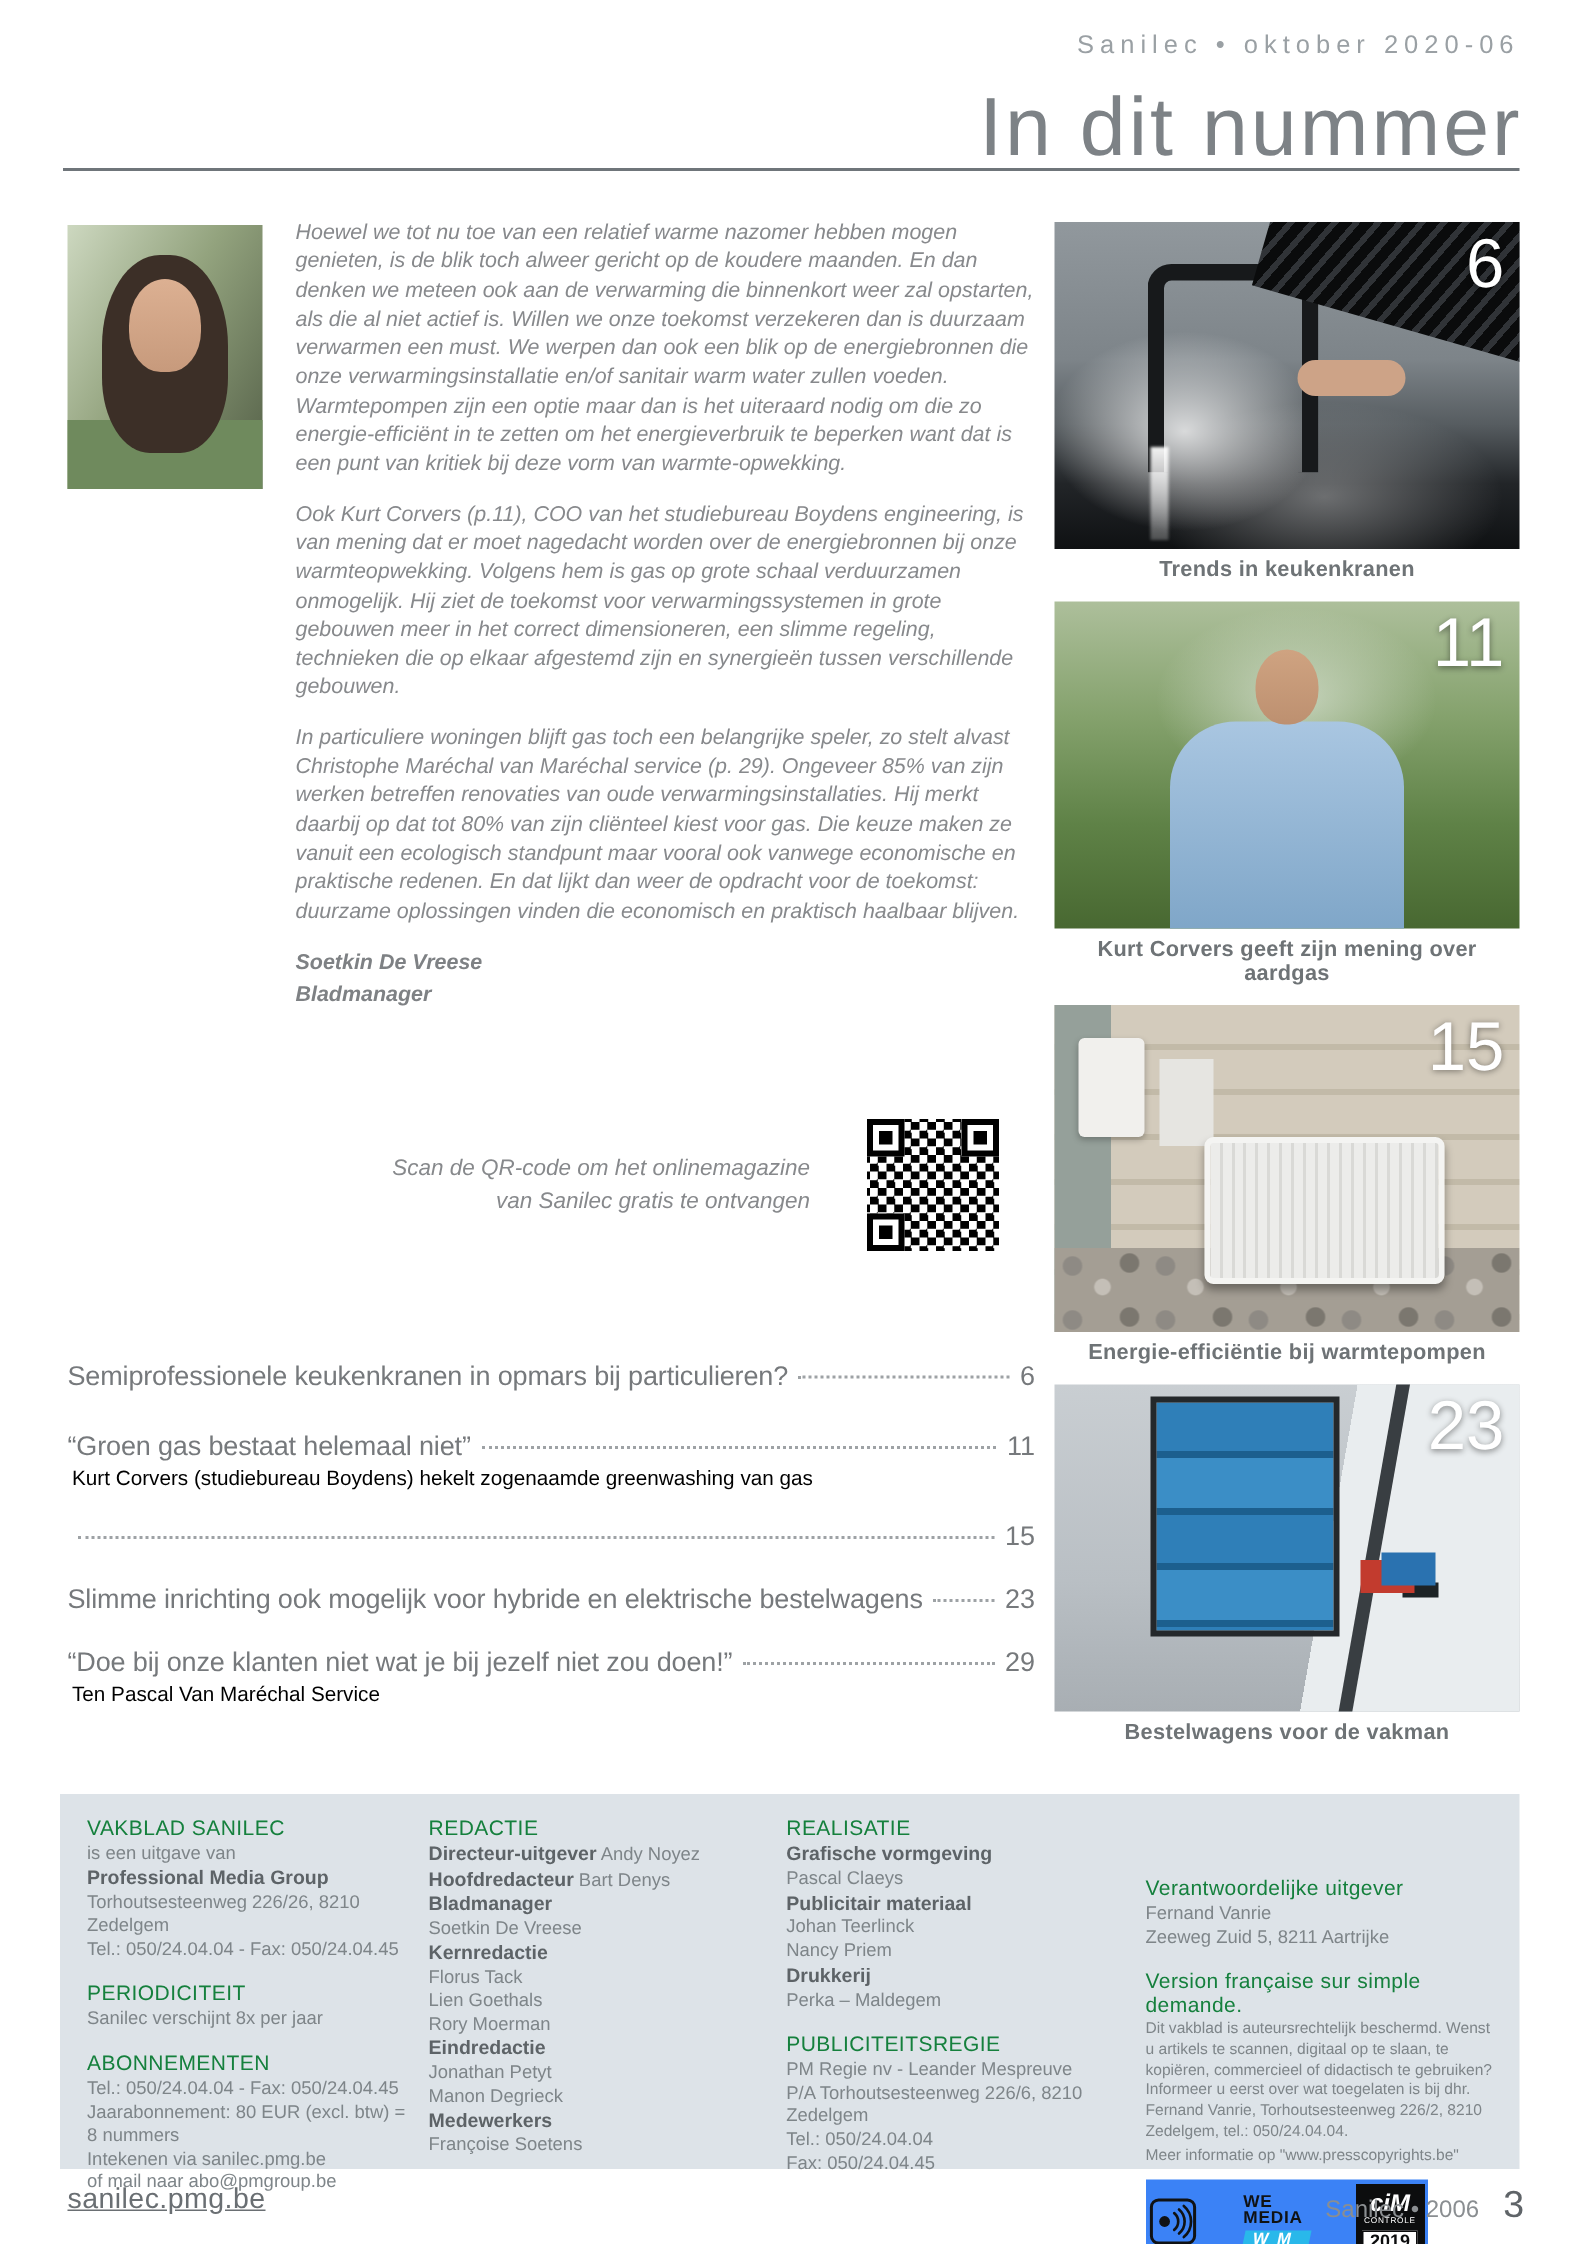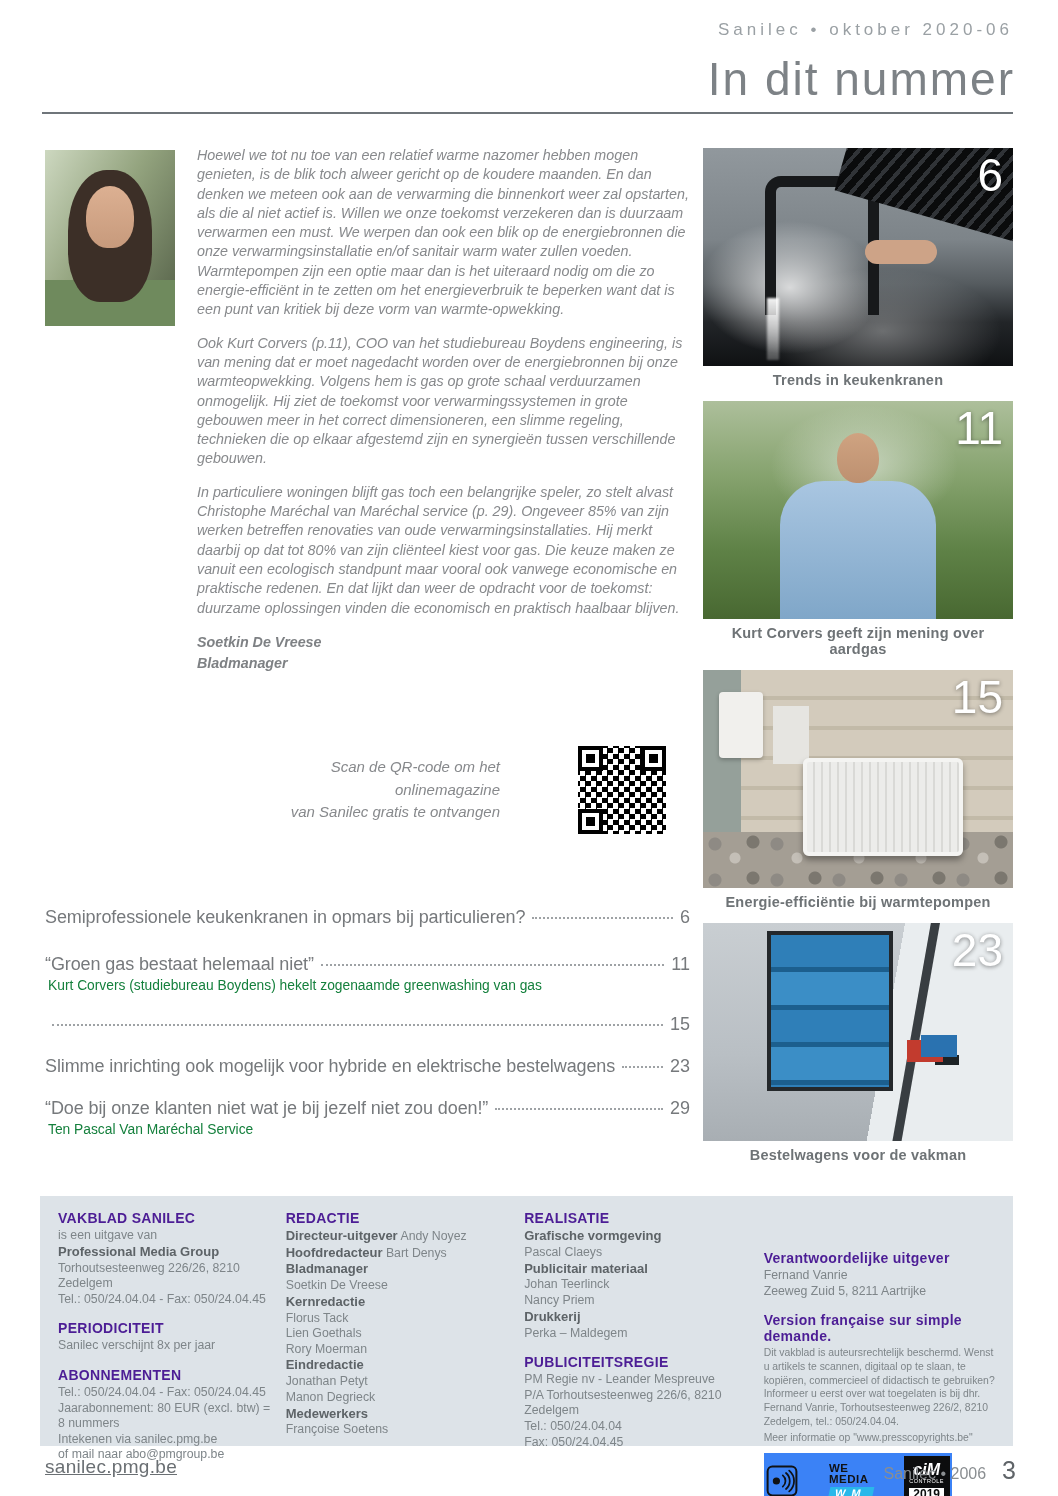--- a/index.html
+++ b/index.html
@@ -7,21 +7,21 @@
     width:1058px;height:1496px;position:relative;overflow:hidden;
     background:#ffffff;font-family:"Liberation Sans",sans-serif;
   }
   
   .issue-line{
     position:absolute;top:20px;right:45px;
     font-size:17px;letter-spacing:4px;color:#9aa0a4;font-weight:300;
   }
   .page-title{
     position:absolute;top:52px;right:43px;margin:0;
-    font-size:46px;font-weight:300;color:#7d8286;letter-spacing:2px;
+    font-size:55px;font-weight:300;color:#7d8286;letter-spacing:2px;
   }
   .title-rule{
     position:absolute;top:112px;left:42px;width:971px;height:2px;background:#6f757a;
   }
   
   .author-photo{
     position:absolute;left:45px;top:150px;width:130px;height:176px;overflow:hidden;
     background:
       linear-gradient(#6f8a5d,#6f8a5d) left bottom/130px 46px no-repeat,
       linear-gradient(120deg,#cdd8c0 0%,#93a37e 45%,#525e46 100%);
@@ -37,21 +37,21 @@
   
   .intro{
     position:absolute;left:197px;top:146px;width:497px;
     color:#87898c;font-style:italic;font-size:14.3px;line-height:1.35;
   }
   .intro p{margin:0 0 14px 0;}
   .signature{font-weight:bold;margin-top:4px;line-height:1.45;color:#7e8184;}
   
   .qr-row{
     position:absolute;left:230px;top:740px;width:436px;height:100px;
-    display:flex;align-items:center;gap:40px;
+    display:flex;align-items:center;
   }
   .qr-caption{
     flex:1;text-align:right;font-style:italic;color:#87898c;font-size:15px;line-height:1.5;
     padding-right:38px;
   }
   .qr{
     position:relative;width:88px;height:88px;background:#fff;flex:none;
     background-image:repeating-conic-gradient(#000 0% 25%, #fff 0% 50%);
     background-size:11px 11px;background-position:2px 2px;
     outline:4px solid #fff;
@@ -60,21 +60,21 @@
     position:absolute;width:17px;height:17px;border:4px solid #000;
     background:linear-gradient(#000,#000) center/9px 9px no-repeat,#fff;
   }
   .qr .f-tl{top:0;left:0;} .qr .f-tr{top:0;right:0;} .qr .f-bl{bottom:0;left:0;}
   
   .toc{position:absolute;left:45px;top:907px;width:645px;color:#76797c;}
   .toc-entry{display:flex;align-items:baseline;cursor:pointer;}
   .toc-title{font-size:18px;letter-spacing:-0.1px;white-space:nowrap;}
   .leader{flex:1;border-bottom:2px dotted #9ea2a5;margin:0 7px;transform:translateY(-4px);min-width:20px;}
   .toc-page{font-size:18px;}
-  .toc-sub{font-size:13.8px;color:#15803d;margin:3px 0 0 3px;}
+  .toc-sub{font-size:13.8px;color:#000000;margin:3px 0 0 3px;}
   .gap-lg{margin-top:26px;} .gap-md{margin-top:21px;}
   
   .features{position:absolute;left:703px;top:148px;width:310px;}
   .feature{margin:0 0 13px 0;}
   .art{position:relative;width:310px;height:218px;overflow:hidden;}
   .feat-num{
     position:absolute;top:0px;right:10px;z-index:5;
     font-size:46px;font-weight:400;color:#ffffff;text-shadow:0 1px 4px rgba(0,0,0,.45);
   }
   .feat-caption{
@@ -158,21 +158,21 @@
     position:absolute;right:56px;top:112px;width:36px;height:22px;background:#2a72b0;
     box-shadow:-14px 5px 0 #c23b2e, 8px 14px 0 -6px #1d2326;
   }
   
   .colophon{
     position:absolute;left:40px;top:1196px;width:973px;height:250px;background:#dde3e8;
     box-sizing:border-box;padding:14px 18px 10px 18px;display:flex;
   }
   .col{box-sizing:border-box;padding-right:14px;}
   .c1{width:232px;} .c2{width:243px;} .c3{width:244px;} .c4{width:236px;padding-right:0;margin-top:40px;}
-  .c-head{font-size:14px;font-weight:bold;color:#4c1d95;letter-spacing:.3px;margin:0 0 2px 0;}
+  .c-head{font-size:14px;font-weight:normal;color:#15803d;letter-spacing:.3px;margin:0 0 2px 0;}
   .c-line{font-size:12.3px;color:#7e8589;line-height:1.27;}
   .c-bold{font-size:13px;font-weight:bold;color:#5d6367;line-height:1.3;}
   .c-sec{margin-top:13px;}
   .c-ib{font-weight:bold;color:#5d6367;font-size:13px;}
   .c-small{font-size:10.4px;color:#7e8589;line-height:1.32;margin-top:2px;}
   .logo-box{
     margin-top:9px;width:188px;height:56px;background:#3b82f6;
     display:flex;align-items:center;justify-content:space-between;padding:2px;box-sizing:border-box;
   }
   .audio-logo{display:inline-flex;}

